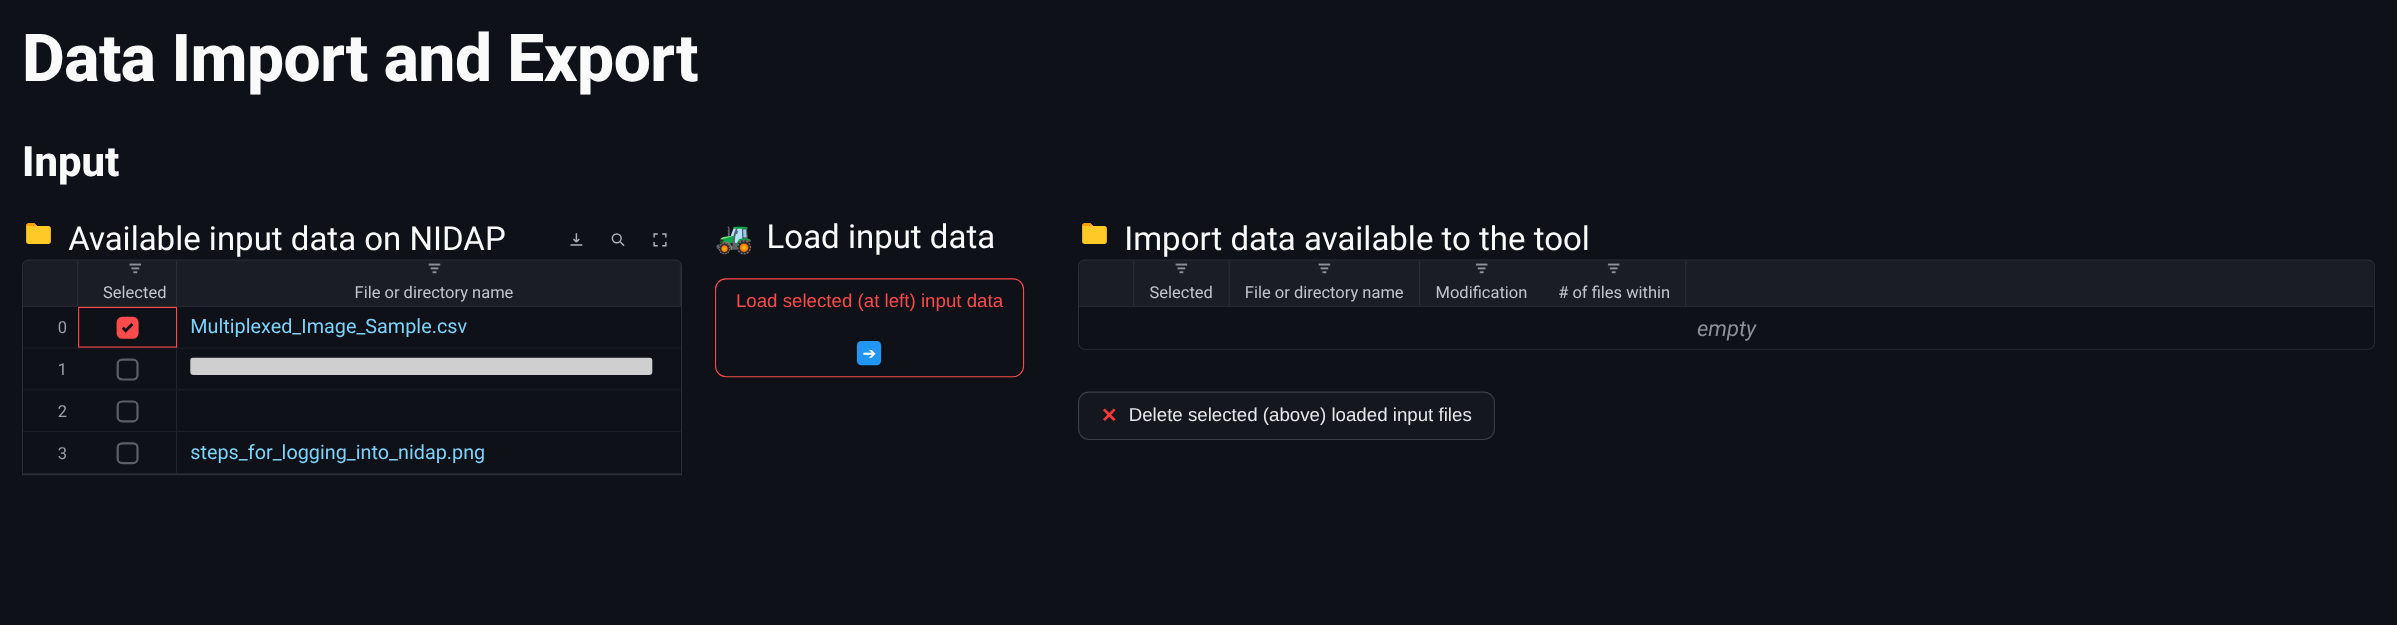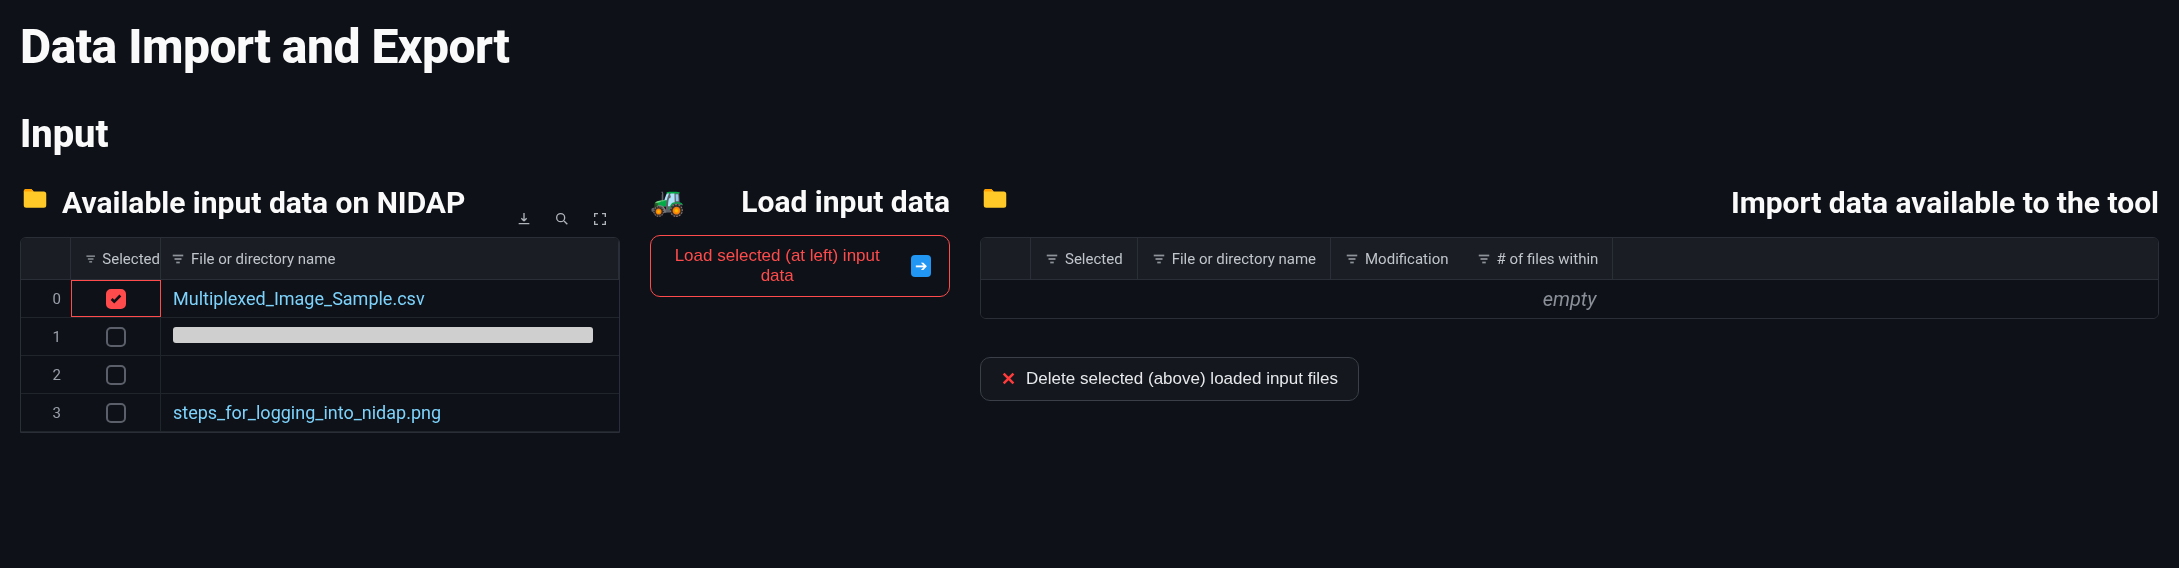--- a/index.html
+++ b/index.html
@@ -1,58 +1,58 @@
 <!DOCTYPE html>
 <html><head>
 <meta charset="utf-8">
 <style>
   * { box-sizing: border-box; margin: 0; padding: 0; }
   html, body { width: 2179px; height: 568px; background: #0e1117; color: #fafafa; font-family: "Source Sans Pro", -apple-system, BlinkMacSystemFont, "Segoe UI", Roboto, sans-serif; overflow: hidden; }
   body { padding: 0 20px; }
 
-  h1.page-title { font-size: 48px; font-weight: 800; margin: 18px 0 28px 0; letter-spacing: -0.5px; }
+  h1.page-title { font-size: 60px; font-weight: 800; margin: 18px 0 28px 0; letter-spacing: -0.5px; }
   h2.section-title { font-size: 38px; font-weight: 800; margin: 37px 0 28px 0; }
 
   .cols { display: flex; gap: 30px; align-items: flex-start; }
   .col-a { width: 600px; flex: none; }
   .col-b { width: 300px; flex: none; }
   .col-c { flex: 1; min-width: 0; }
 
-  h3.panel-title { font-size: 30px; font-weight: 700; display: flex; align-items: center; gap: 12px; margin-bottom: 16px; white-space: nowrap; justify-content: space-between; }
+  h3.panel-title { font-size: 30px; font-weight: 400; display: flex; align-items: center; gap: 12px; white-space: nowrap; }
 
   
   .tbl-toolbar { display: flex; gap: 22px; justify-content: flex-end; padding: 0 12px 6px 0; color: #b0b4bb; }
   .tbl-toolbar span { cursor: pointer; font-size: 16px; }
   .tbl-toolbar svg { width: 16px; height: 16px; stroke: #b0b4bb; fill: none; stroke-width: 2; }
 
   
   .tbl { border: 1px solid #2a2e36; border-radius: 6px 6px 0 0; overflow: hidden; }
   .tbl-head { display: flex; background: #1a1d24; border-bottom: 1px solid #2a2e36; height: 42px; align-items: center; }
   .tbl-row { display: flex; border-bottom: 1px solid #20242b; height: 38px; align-items: center; background: #0e1117; }
   .tbl-row.sel .cell-check { outline: 1px solid #ff4b4b; outline-offset: -1px; }
   .cell-idx { width: 50px; text-align: right; padding-right: 10px; color: #9aa0a9; font-size: 15px; }
   .cell-check { width: 90px; display: flex; justify-content: center; align-items: center; height: 100%; border-right: 1px solid #20242b; }
   .cell-name { flex: 1; padding: 0 12px; font-size: 18px; color: #7dd3fc; overflow: hidden; text-overflow: ellipsis; white-space: nowrap; }
-  .th { color: #c0c4cb; font-size: 15px; display: flex; align-items: center; gap: 6px; border-right: 1px solid #2a2e36; height: 100%; }
+  .th { color: #c0c4cb; font-size: 15px; display: flex; align-items: center; gap: 6px; border-right: 1px solid #2a2e36; height: 100%; flex-direction: column; }
   .th.idx { width: 50px; }
   .th.check { width: 90px; padding-left: 14px; }
   .th.name { flex: 1; padding-left: 10px; }
   .th.small { padding: 0 14px; white-space: nowrap; }
   .sort-ico { width: 14px; height: 14px; opacity: .7; }
   .sort-ico line { stroke: #c0c4cb; stroke-width: 2; }
 
   
   .cb { width: 20px; height: 20px; border: 2px solid #5a5f69; border-radius: 5px; background: transparent; display: inline-flex; align-items: center; justify-content: center; }
   .cb.on { background: #ff4b4b; border-color: #ff4b4b; }
   .cb.on svg { width: 14px; height: 14px; stroke: #0e1117; stroke-width: 3; fill: none; }
 
   .redact { display: inline-block; width: 420px; height: 16px; background: #cfcfcf; border-radius: 3px; }
 
   
-  .btn-load { border: 1px solid #ff4b4b; color: #ff4b4b; background: transparent; border-radius: 10px; padding: 10px 18px; font-size: 17px; display: inline-flex; align-items: center; gap: 26px; cursor: pointer; }
+  .btn-load { margin-top: 20px; border: 1px solid #ff4b4b; color: #ff4b4b; background: transparent; border-radius: 10px; padding: 10px 18px; font-size: 17px; display: inline-flex; align-items: center; gap: 26px; cursor: pointer; flex-direction: column; }
   .arrow-badge { background: #2196f3; color: #fff; border-radius: 4px; width: 22px; height: 22px; display: inline-flex; align-items: center; justify-content: center; font-size: 15px; }
 
   
   .tbl2 { border: 1px solid #2a2e36; border-radius: 6px; overflow: hidden; }
   .tbl2 .tbl-head { justify-content: flex-start; }
   .tbl2 .empty-row { height: 38px; display: flex; align-items: center; justify-content: center; color: #8a8f98; font-style: italic; font-size: 20px; background: #0e1117; }
 
   .btn-del { margin-top: 38px; border: 1px solid #3a3f48; background: #14171d; color: #e6e8eb; border-radius: 10px; padding: 10px 20px; font-size: 17px; display: inline-flex; align-items: center; gap: 10px; cursor: pointer; }
   .x-red { color: #ff3b3b; font-weight: 900; font-size: 18px; }
 

